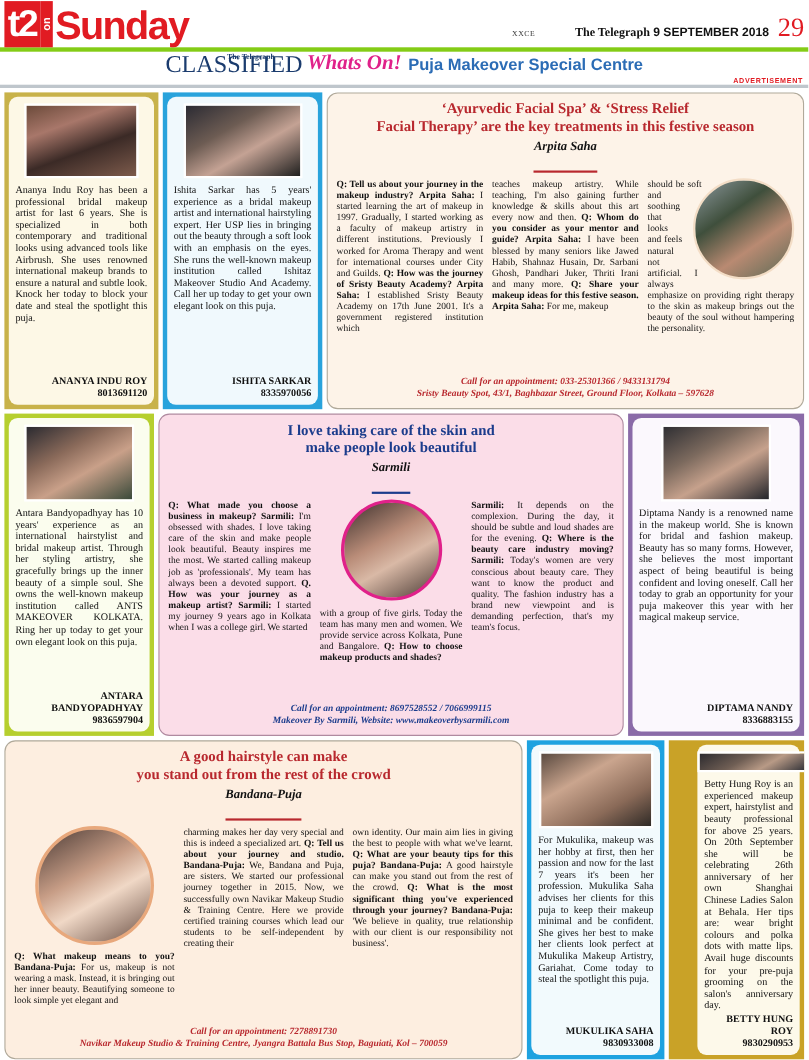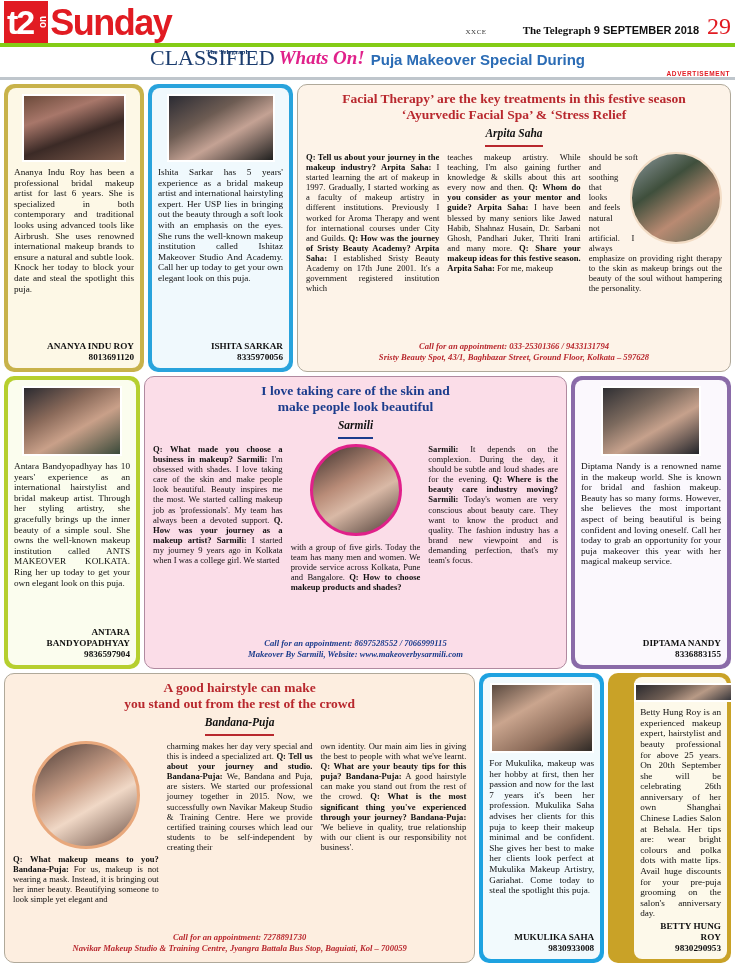--- a/index.html
+++ b/index.html
@@ -42,21 +42,21 @@
   .cb-center { position:absolute; left:50%; transform:translateX(-50%); top:-1px; display:flex; align-items:flex-end; white-space:nowrap;}
   .tg-small { font-family:"Liberation Serif", serif; font-size:7px; font-weight:bold; color:#1b3c6e; position:absolute; left:56px; top:2px;}
   .classified { font-family:"Liberation Serif", serif; font-size:22px; color:#1b3c6e; letter-spacing:0px; line-height:24px;}
   .whatson { font-family:"Liberation Serif", serif; font-style:italic; font-size:19px; color:#e0218a; margin:0 6px 1px 4px; font-weight:bold; }
   .pmsf { font-family:"Liberation Sans", sans-serif; font-size:15px; font-weight:bold; color:#2b6cb5; margin-bottom:2px;}
   .advert { position:absolute; right:5px; bottom:0px; font-family:"Liberation Sans", sans-serif; font-size:6.5px; font-weight:bold; color:#e11b22; letter-spacing:.6px; }
 
   
   .row { display:flex; gap:4px; padding:0 4px; margin-top:4px; }
 
-  .card { border-radius:10px; position:relative; overflow:hidden; }
+  .card { border-radius:0; position:relative; overflow:hidden; }
   .card-inner { border-radius:8px; margin:4px; background:#fdfdf6; height:calc(100% - 8px); display:flex; flex-direction:column; padding:0; }
   .photo { margin:0 auto; background:#ddd; border:2px solid #fff; }
   .ptxt { padding:5px 6px 2px 6px; font-size:9.2px; line-height:10.6px; text-align:justify; flex:1 1 auto; }
   .signature { padding:0 6px 5px 6px; text-align:right; font-weight:bold; font-size:9.2px; line-height:11px; }
 
   
   .c-gold { background:#c8b24a; }
   .c-gold .card-inner { background:#fdf8e6; }
   .c-blue { background:#29a3dc; }
   .c-blue .card-inner { background:#f0f9fd; }
@@ -71,21 +71,21 @@
 
   
   .feature { border:1px solid #b0a99a; border-radius:10px; position:relative; overflow:hidden; }
   .feat-cream { background:#fdf3e8; }
   .feat-pink  { background:#fbdde8; border-color:#b08aa0; }
   .feat-peach { background:#fdeee0; }
   .feat-head { text-align:center; padding:6px 8px 0 8px; }
   .feat-title { font-size:13.5px; font-weight:bold; line-height:16px; }
   .t-red { color:#b8282e; }
   .t-navy { color:#1b3c8c; }
-  .feat-byline { font-style:italic; font-weight:bold; font-size:11.5px; margin-top:2px; display:inline-block; padding-bottom:6px; }
+  .feat-byline { font-style:italic; font-weight:bold; font-size:11.5px; margin-top:2px; display:inline-block; padding-bottom:16px; }
   .ul-red { border-bottom:2.5px solid #b8282e; }
   .ul-navy { border-bottom:2.5px solid #1b3c8c; }
   .cols { display:flex; gap:8px; padding:5px 8px 0 8px; }
   .col { flex:1; font-size:8.6px; line-height:10.1px; text-align:justify; }
   .col b { font-weight:bold; }
   .contact { text-align:center; font-style:italic; font-weight:bold; font-size:8.6px; line-height:11px; padding:4px 6px 6px 6px; }
   .c-redtxt { color:#b8282e; }
   .c-navytxt { color:#1b3c8c; }
 
   .round-photo { border-radius:50%; object-fit:cover; display:block; }
@@ -117,21 +117,21 @@
       <span class="mh-date"><span class="tg">The Telegraph</span> <span>9 SEPTEMBER 2018</span></span>
       <span class="pagenum">29</span>
     </div>
   </div>
 
   <div class="classbar">
     <div class="cb-center">
       <span class="tg-small">The Telegraph</span>
       <span class="classified">CLASSIFIED</span>
       <span class="whatson">Whats On!</span>
-      <span class="pmsf">Puja Makeover Special During</span>
+      <span class="pmsf">Puja Makeover Special Centre</span>
     </div>
     <div class="advert">ADVERTISEMENT</div>
   </div>
 
   <div class="row" style="height:288px;">
 
     <div class="card c-gold" style="width:140px;">
       <div class="card-inner">
         <div class="photo ph1" style="width:104px;height:68px;margin-top:6px;"></div>
         <div class="ptxt">Ananya Indu Roy has been a professional bridal makeup artist for last 6 years. She is specialized in both contemporary and traditional looks using advanced tools like Airbrush. She uses renowned international makeup brands to ensure a natural and subtle look. Knock her today to block your date and steal the spotlight this puja.</div>
@@ -148,22 +148,22 @@
         <div class="ptxt">Ishita Sarkar has 5 years' experience as a bridal makeup artist and international hairstyling expert. Her USP lies in bringing out the beauty through a soft look with an emphasis on the eyes. She runs the well-known makeup institution called Ishitaz Makeover Studio And Academy. Call her up today to get your own elegant look on this puja.</div>
         <div class="signature">
           <div>ISHITA SARKAR</div>
           <div>8335970056</div>
         </div>
       </div>
     </div>
 
     <div class="feature feat-cream" style="flex:1;">
       <div class="feat-head">
+        <div class="feat-title t-red">‘Ayurvedic Facial Spa’ &amp; ‘Stress Relief</div>
         <div class="feat-title t-red">Facial Therapy’  are the key treatments in this festive season</div>
-        <div class="feat-title t-red">‘Ayurvedic Facial Spa’ &amp; ‘Stress Relief</div>
         <div class="feat-byline ul-red">Arpita Saha</div>
       </div>
       <div class="cols" style="position:relative;">
         <div class="col"><span style="display: inline;"><b>Q: Tell us about your journey in the makeup industry?</b></span> <span style="display: inline;"><b>Arpita Saha:</b> I started learning the art of makeup in 1997. Gradually, I started working as a faculty of makeup artistry in different institutions. Previously I worked for Aroma Therapy and went for international courses under City and Guilds.</span> <span style="display: inline;"><b>Q: How was the journey of Sristy Beauty Academy?</b></span> <span style="display: inline;"><b>Arpita Saha:</b> I established Sristy Beauty Academy on 17th June 2001. It's a government registered institution which</span> </div>
         <div class="col"><span style="display: inline;">teaches makeup artistry. While teaching, I'm also gaining further knowledge &amp; skills about this art every now and then.</span> <span style="display: inline;"><b>Q:  Whom do you consider as your mentor and guide?</b></span> <span style="display: inline;"><b>Arpita Saha:</b> I have been blessed by many seniors like Jawed Habib, Shahnaz Husain, Dr. Sarbani Ghosh, Pandhari Juker, Thriti Irani and many more.</span> <span style="display: inline;"><b>Q: Share your makeup ideas for this festive season.</b></span> <span style="display: inline;"><b>Arpita Saha:</b> For me, makeup</span> </div>
         <div class="col">
           <div class="photo ph3 round-photo trailing-float" style="width:92px;height:92px;margin:0 0 2px 18px;border:2px solid #f3ddc6;float:right;shape-outside:circle();"></div>
           <span><span style="display: inline;">should be soft and soothing that looks and feels natural not artificial. I always emphasize on providing right therapy to the skin as makeup brings out the beauty of the soul without hampering the personality.</span> </span>
         </div>
       </div>

